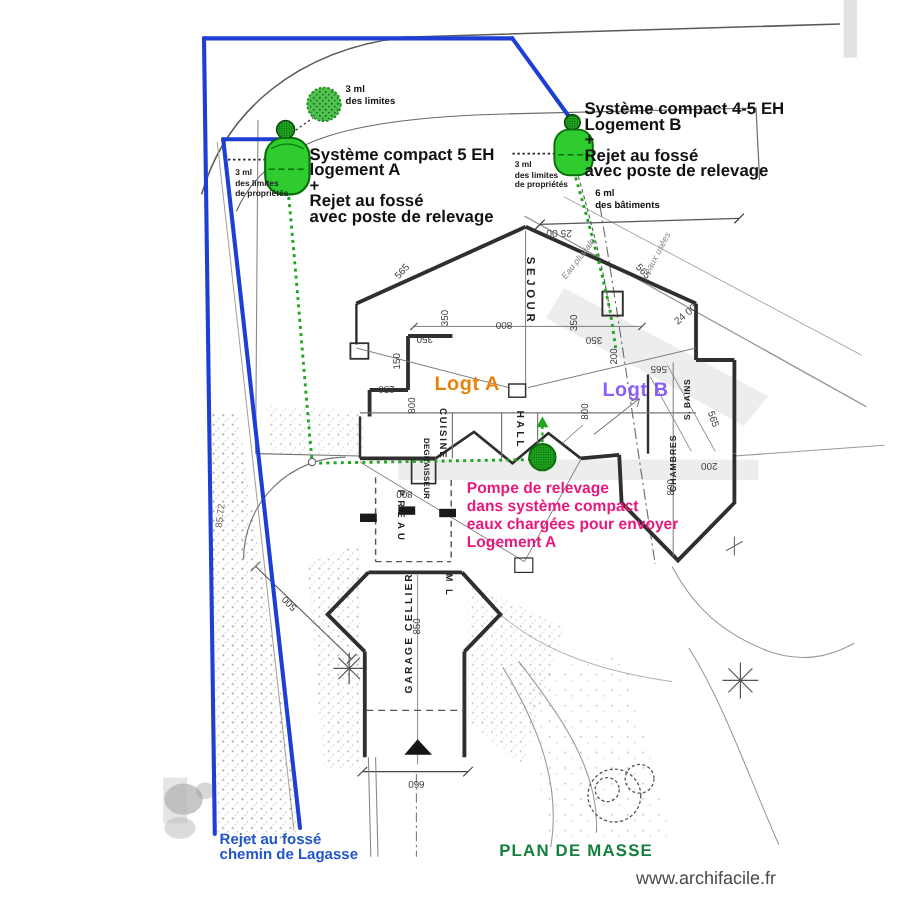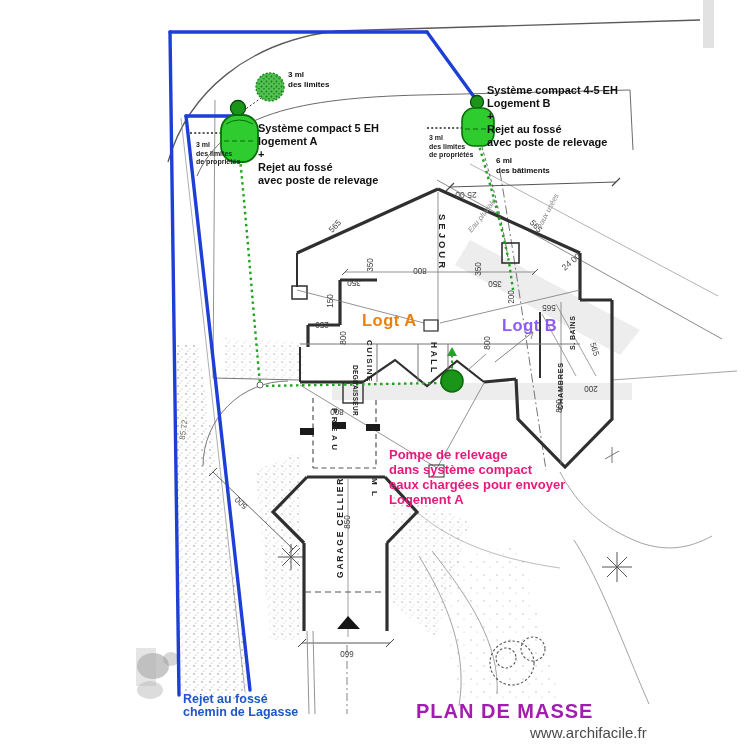--- a/index.html
+++ b/index.html
@@ -8,29 +8,29 @@
   .stage{position:absolute;left:0;top:0;width:750px;height:750px;}
   svg{position:absolute;left:0;top:0;}
   svg text{font-family:"Liberation Sans", sans-serif;}
   .dim{font-size:8.2px;fill:#3a3a3a;}
   .dimbig{font-size:8.6px;fill:#4a4a4a;}
   .dimgray{font-size:8px;fill:#6a6a6a;}
   .room{fill:#222;font-weight:600;}
   .pnote{fill:#8a8a8a;font-size:7.5px;font-style:italic;}
   .ann{position:absolute;color:#111;font-weight:700;}
   .ann div{white-space:nowrap;}
-  .sys{font-size:11px;line-height:13px;}
+  .sys{font-size:14px;line-height:13px;}
   .tiny{font-size:7px;line-height:8.5px;color:#222;}
   .tiny2{font-size:8px;line-height:9.5px;color:#111;}
   .logt{font-size:16.5px;letter-spacing:.5px;}
   .logt-a{color:#e8820c;}
   .logt-b{color:#8b5cf6;}
   .pump{color:#e8197d;font-size:13px;line-height:15px;}
   .outfall{color:#2156c8;font-size:12.5px;line-height:13px;}
-  .title{font-size:20px;letter-spacing:1px;color:#a21caf;text-align:center;}
+  .title{font-size:14px;letter-spacing:1px;color:#15803d;text-align:center;}
   .watermark{font-size:15px;font-weight:400;color:#4a4a4a;}
 </style>
 </head>
 <body>
 
 <div class="stage">
 
 <svg width="750" height="750" viewBox="0 0 750 750">
   <defs>
     <pattern id="xh" width="4" height="4" patternUnits="userSpaceOnUse">
@@ -282,21 +282,21 @@
 </div>
 
 <div class="ann tiny2" style="left:496px;top:156px;">
   <div>6 ml</div>
   <div>des bâtiments</div>
 </div>
 
 <div class="ann logt logt-a" style="left:362px;top:311px;">Logt A</div>
 <div class="ann logt logt-b" style="left:502px;top:316px;">Logt B</div>
 
-<div class="ann pump" style="left:389px;top:399px;margin-top:48px;">
+<div class="ann pump" style="left:389px;top:399px;">
   <div>Pompe de relevage</div>
   <div>dans système compact</div>
   <div>eaux chargées pour envoyer</div>
   <div>Logement A</div>
 </div>
 
 <div class="ann outfall" style="left:183px;top:693px;">
   <div>Rejet au fossé</div>
   <div>chemin de Lagasse</div>
 </div>

